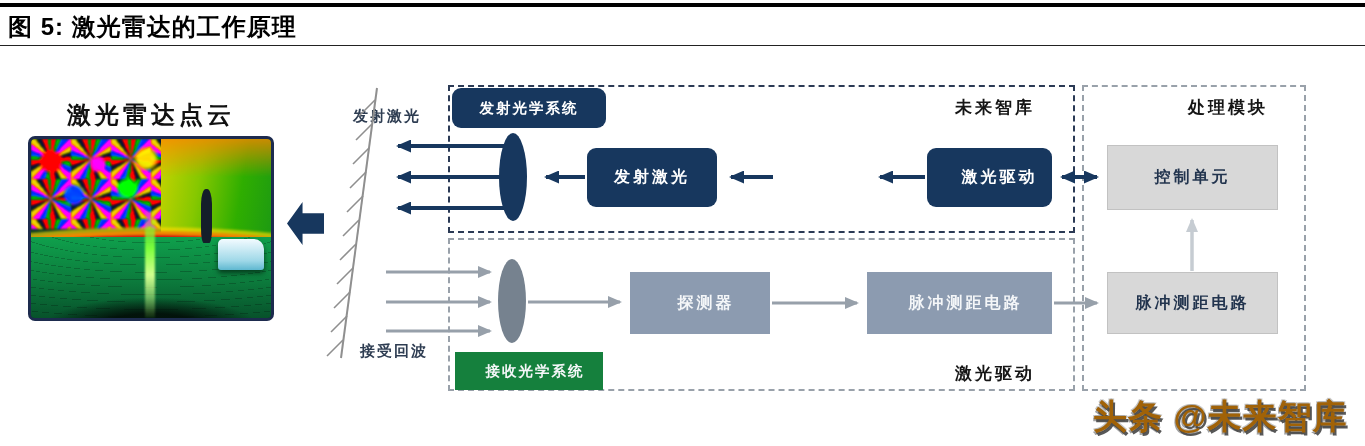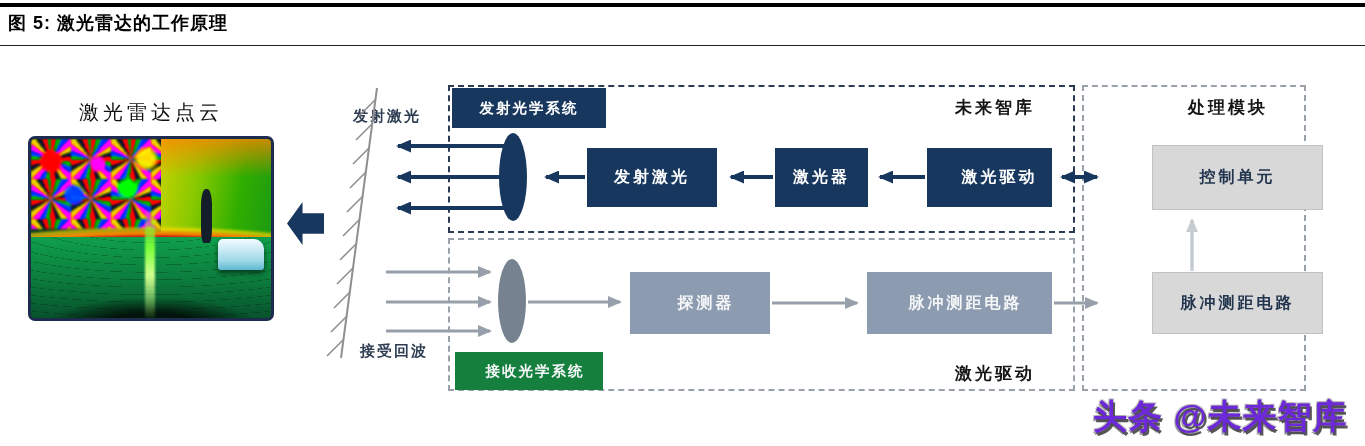--- a/index.html
+++ b/index.html
@@ -5,25 +5,25 @@
   * { box-sizing: border-box; margin: 0; padding: 0; }
   html,body { background:#fff; }
   .canvas {
     position: relative; width: 1365px; height: 446px;
     background: #fff; overflow: hidden;
     font-family: "Liberation Sans", sans-serif;
   }
   
   .rule-thick { position:absolute; left:0; top:3px; width:1365px; height:4px; background:#000; }
   .rule-thin  { position:absolute; left:0; top:45px; width:1365px; height:1px; background:#222; }
-  .fig-title  { position:absolute; left:8px; top:11px; font-size:18px; font-weight:bold; color:#000; letter-spacing:1px; }
+  .fig-title  { position:absolute; left:8px; top:11px; font-size:24px; font-weight:bold; color:#000; letter-spacing:1px; }
 
   
   .pc-caption { position:absolute; left:28px; top:99px; width:246px; text-align:center;
-                font-size:20px; font-weight:normal; color:#111; letter-spacing:4px; }
+                font-size:24px; font-weight:bold; color:#111; letter-spacing:4px; }
   .pc-image { position:absolute; left:28px; top:136px; width:246px; height:185px;
               border:3px solid #1d2b4e; border-radius:7px; overflow:hidden; background:#063d22; }
   .pc-layer { position:absolute; }
   .pc-topleft { left:0; top:0; width:56%; height:50%;
     background:
       radial-gradient(circle at 15% 25%, rgba(255,0,0,.95) 0 6%, transparent 10%),
       radial-gradient(circle at 32% 62%, rgba(0,70,255,.9) 0 7%, transparent 11%),
       radial-gradient(circle at 50% 28%, rgba(255,0,210,.85) 0 6%, transparent 10%),
       radial-gradient(circle at 72% 55%, rgba(0,255,70,.9) 0 7%, transparent 11%),
       radial-gradient(circle at 86% 22%, rgba(255,235,0,.9) 0 6%, transparent 10%),
@@ -74,44 +74,44 @@
   #receive-frame   { left:448px; top:238px; width:627px; height:153px; border:2px dashed #99a1aa; }
   #processing-frame{ left:1082px; top:85px; width:224px; height:306px; border:2px dashed #99a1aa; }
   .mod-title { position:absolute; font-size:17px; font-weight:bold; color:#151515; letter-spacing:3px; }
   #title-transmit   { left:955px;  top:96px; }
   #title-receive    { left:955px;  top:362px; }
   #title-processing { left:1188px; top:96px; }
 
   
   .blk { position:absolute; display:flex; align-items:center; justify-content:center;
          font-weight:bold; letter-spacing:3px; }
-  .blk-navy  { background:#17375e; color:#fff; font-size:16px; }
+  .blk-navy  { background:#17375e; color:#fff; font-size:16px;border-radius:9px; }
   .blk-slate { background:#8c9bb0; color:#f4f6f8; font-size:16px;padding-left:12px; }
-  .blk-gray  { background:#d8d8d8; color:#22344e; font-size:16px; border:1px solid #c2c2c2;margin-left:45px; }
+  .blk-gray  { background:#d8d8d8; color:#22344e; font-size:16px; border:1px solid #c2c2c2; }
   #blk-tx-optics { left:452px; top:88px;  width:154px; height:40px; font-size:14.5px; letter-spacing:2px; }
   #blk-scan      { left:587px; top:148px; width:130px; height:59px; }
   #blk-laser     { left:775px; top:148px; width:93px;  height:59px; }
   #blk-driver    { left:927px; top:148px; width:125px; height:59px;padding-left:20px; }
   #blk-control   { left:1107px; top:145px; width:171px; height:65px; }
   #blk-detector  { left:630px; top:272px; width:140px; height:62px; }
   #blk-signal    { left:867px; top:272px; width:185px; height:62px; }
   #blk-pulse     { left:1107px; top:272px; width:171px; height:62px; }
   #blk-rx-optics { left:455px; top:352px; width:148px; height:38px; font-size:14.5px; letter-spacing:2px;
                    background:#15803d; }
 
   
   .lens { position:absolute; border-radius:50%; }
   #lens-tx { left:499px; top:133px; width:28px; height:88px; background:#17375e; }
   #lens-rx { left:498px; top:259px; width:28px; height:84px; background:#76828f; }
 
   
   .overlay { position:absolute; left:0; top:0; width:1365px; height:446px; pointer-events:none; }
 
   
-  .watermark { position:absolute; left:1093px; top:394px; font-size:34px; font-weight:bold; color:#6d28d9;
+  .watermark { position:absolute; left:1093px; top:394px; font-size:34px; font-weight:bold; color:#a16207;
     letter-spacing:1px; white-space:nowrap;
     text-shadow: 2px 3px 0 rgba(70,70,70,.9), -1px -1px 0 rgba(150,150,150,.55),
                  1px -1px 0 rgba(140,140,140,.45), -1px 2px 0 rgba(100,100,100,.6); }
 </style>
 </head>
 <body>
 
 <div class="canvas">
 
   <div class="rule-thick"></div>
@@ -188,21 +188,20 @@
     </g>
 
     <line x1="1192" y1="271" x2="1192" y2="220" stroke="#c6ccd2" stroke-width="3.5" marker-end="url(#mlight)"></line>
   </svg>
 
   <div class="lens" id="lens-tx"></div>
   <div class="lens" id="lens-rx"></div>
 
   <div class="blk blk-navy" id="blk-tx-optics">发射光学系统</div>
   <div class="blk blk-navy" id="blk-scan">发射激光</div>
-  <div class="blk blk-navy" id="blk-laser">激光器</div>
   <div class="blk blk-navy" id="blk-driver">激光驱动</div>
   <div class="blk blk-gray" id="blk-control">控制单元</div>
   <div class="blk blk-slate" id="blk-detector">探测器</div>
   <div class="blk blk-slate" id="blk-signal">脉冲测距电路</div>
   <div class="blk blk-gray" id="blk-pulse">脉冲测距电路</div>
   <div class="blk blk-slate" id="blk-rx-optics">接收光学系统</div>
 
   <div class="watermark">头条 @未来智库</div>
 
 </div>

